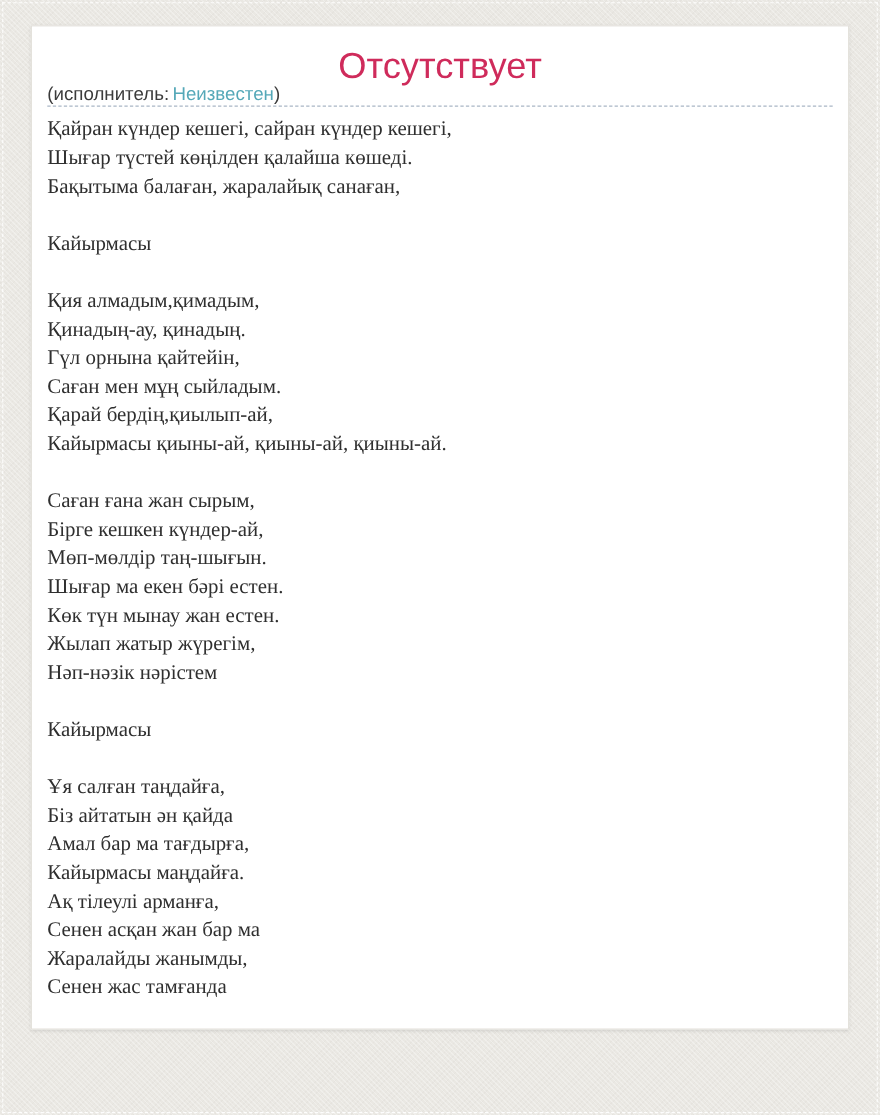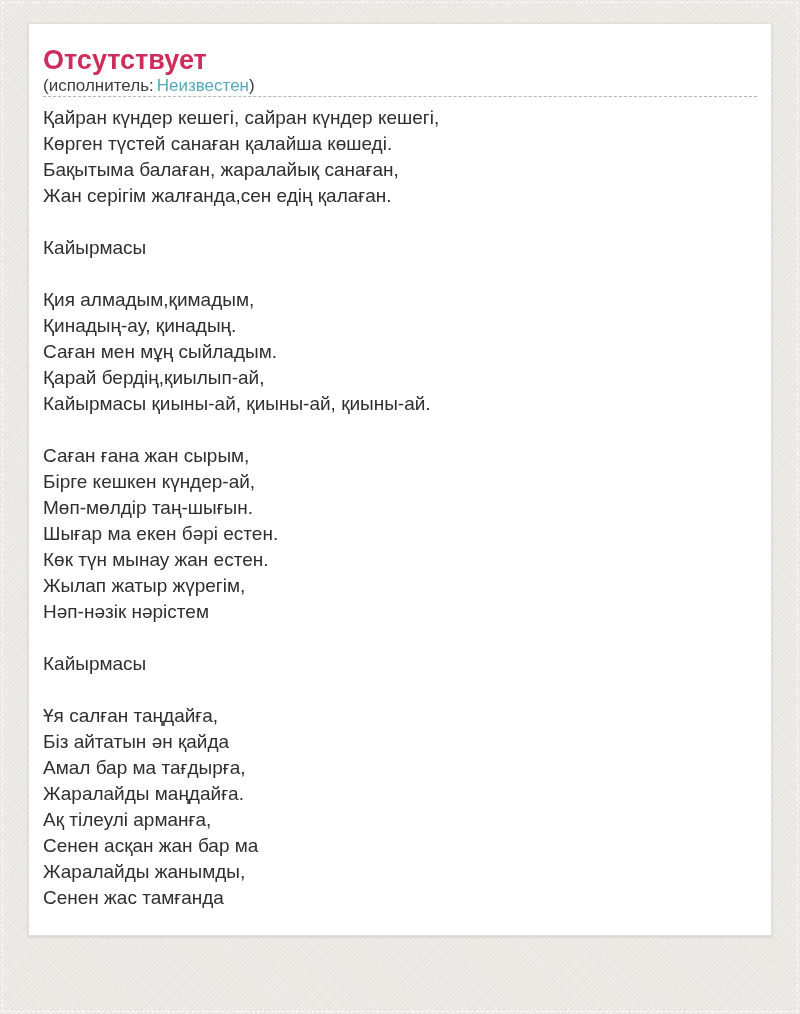--- a/index.html
+++ b/index.html
@@ -32,24 +32,25 @@
     position:relative;
     margin:23px 0 0 28px;
     width:744px;
     background:var(--card-background);
     border:1px solid #e2dfd9;
     box-shadow:0 1px 3px rgba(0,0,0,0.12);
     padding:20px 14px 24px 14px;
   }
   .song-title{
     margin:0;
-    font-size:27px;
+    font-size:33px;
     line-height:32px;
-    font-weight:700;
+    font-weight:400;
     color:var(--title);
+    text-align:center;
   }
   .artist-line{
     font-size:17px;
     line-height:20px;
     color:#3b3b3b;
     padding-bottom:0;
     border-bottom:1px dashed var(--separator);
   }
   .artist-link{
     color:var(--artist-link);
@@ -59,61 +60,62 @@
   }
   .lyrics{
     margin-top:8px;
     font-size:19px;
     line-height:26px;
     color:var(--body-text);
   }
   .lyrics-line{
     min-height:26px;
     white-space:pre-wrap;
+    font-family:Liberation Serif, serif;
   }
 </style>
 </head>
 <body>
 
 <div class="stitch-border"></div>
 
 <div class="card">
   <div>
     <h1 class="song-title">Отсутствует</h1>
     <div class="artist-line">
       <span>(исполнитель:</span><a class="artist-link">Неизвестен</a><span>)</span>
     </div>
   </div>
 
   <div class="lyrics">
       <div class="lyrics-line">Қайран күндер кешегі, сайран күндер кешегі,</div>
-      <div class="lyrics-line">Көрген түстей санаған қалайша көшеді.</div>
+      <div class="lyrics-line">Шығар түстей көңілден қалайша көшеді.</div>
       <div class="lyrics-line">Бақытыма балаған, жаралайық санаған,</div>
-      <div class="lyrics-line">Жан серігім жалғанда,сен едің қалаған.</div>
       <div class="lyrics-line"></div>
       <div class="lyrics-line">Кайырмасы</div>
       <div class="lyrics-line"></div>
       <div class="lyrics-line">Қия алмадым,қимадым,</div>
       <div class="lyrics-line">Қинадың-ау, қинадың.</div>
+      <div class="lyrics-line">Гүл орнына қайтейін,</div>
       <div class="lyrics-line">Саған мен мұң сыйладым.</div>
       <div class="lyrics-line">Қарай бердің,қиылып-ай,</div>
       <div class="lyrics-line">Кайырмасы қиыны-ай, қиыны-ай, қиыны-ай.</div>
       <div class="lyrics-line"></div>
       <div class="lyrics-line">Саған ғана жан сырым,</div>
       <div class="lyrics-line">Бірге кешкен күндер-ай,</div>
       <div class="lyrics-line">Мөп-мөлдір таң-шығын.</div>
       <div class="lyrics-line">Шығар ма екен бәрі естен.</div>
       <div class="lyrics-line">Көк түн мынау жан естен.</div>
       <div class="lyrics-line">Жылап жатыр жүрегім,</div>
       <div class="lyrics-line">Нәп-нәзік нәрістем</div>
       <div class="lyrics-line"></div>
       <div class="lyrics-line">Кайырмасы</div>
       <div class="lyrics-line"></div>
       <div class="lyrics-line">Ұя салған таңдайға,</div>
       <div class="lyrics-line">Біз айтатын ән қайда</div>
       <div class="lyrics-line">Амал бар ма тағдырға,</div>
-      <div class="lyrics-line">Жаралайды маңдайға.</div>
+      <div class="lyrics-line">Кайырмасы маңдайға.</div>
       <div class="lyrics-line">Ақ тілеулі арманға,</div>
       <div class="lyrics-line">Сенен асқан жан бар ма</div>
       <div class="lyrics-line">Жаралайды жанымды,</div>
       <div class="lyrics-line">Сенен жас тамғанда</div>
     </div>
 </div>
 
 </body></html>

